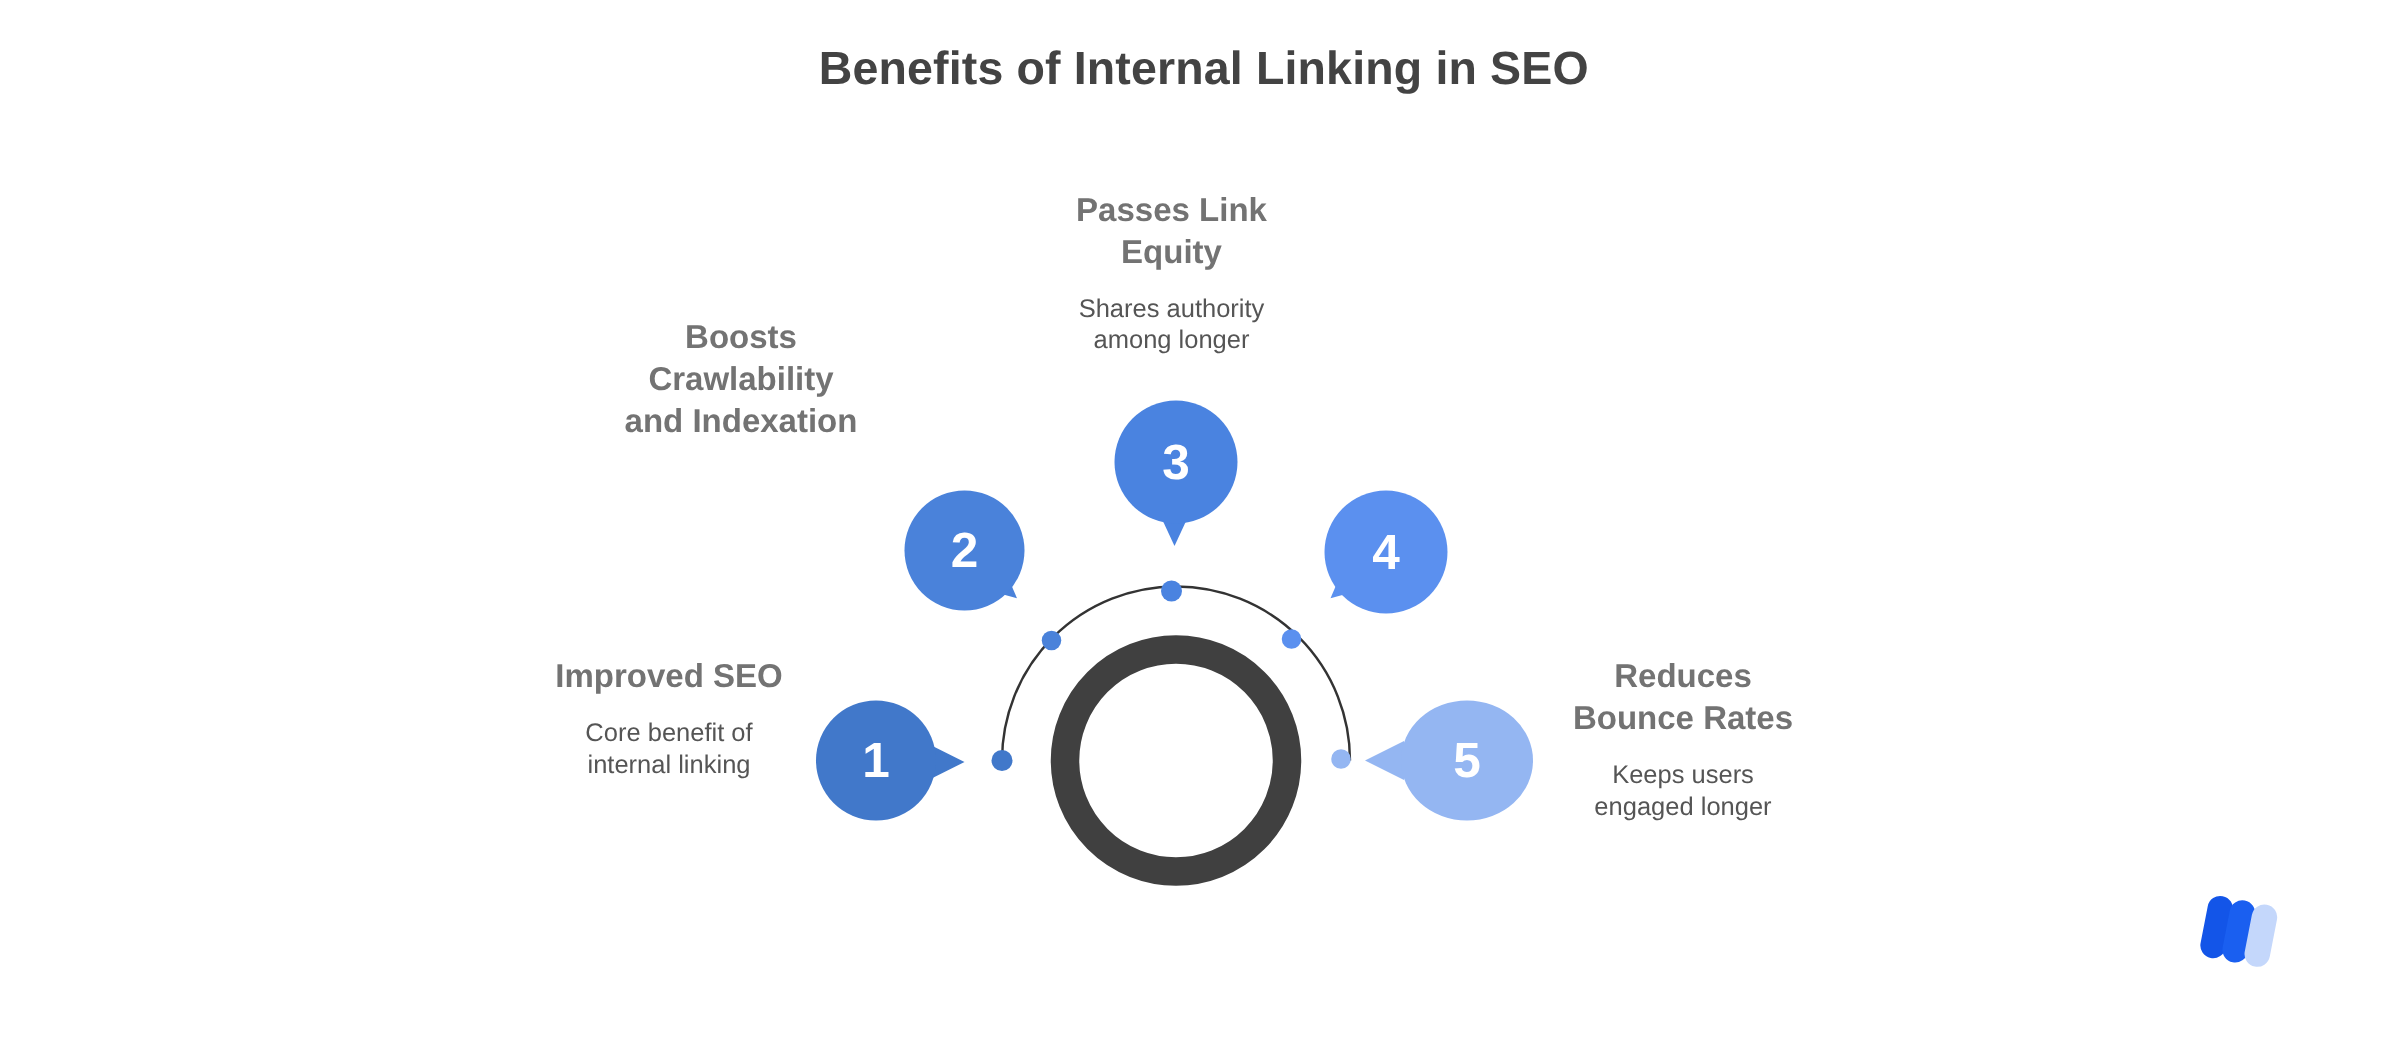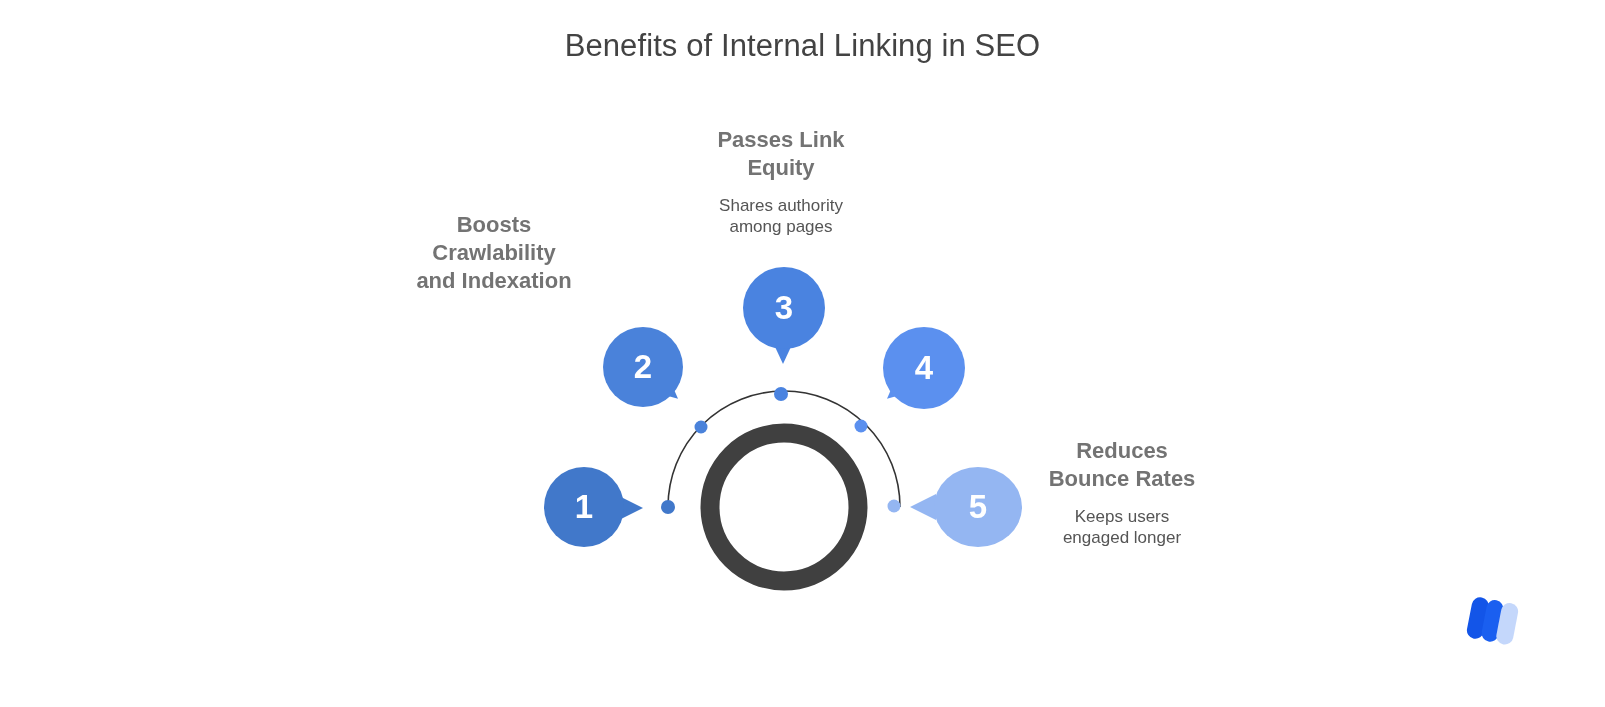--- a/index.html
+++ b/index.html
@@ -24,21 +24,21 @@
   }
 
   
   .title {
     position: absolute;
     left: 0;
     top: 28px;
     width: 1605px;
     text-align: center;
     font-size: 31px;
-    font-weight: normal;
+    font-weight: bold;
     color: #434343;
     letter-spacing: 0.1px;
   }
 
   
   .label-block {
     position: absolute;
     text-align: center;
   }
   .label-head {
@@ -165,32 +165,37 @@
   <div class="bubble bub-3">
     <span>3</span>
   </div>
   <div class="bubble bub-4">
     <span>4</span>
   </div>
   <div class="bubble bub-5">
     <span>5</span>
   </div>
 
+  <div class="label-block lbl-1">
+    <div class="label-head">Improved SEO</div>
+    <div class="label-sub">Core benefit of
+internal linking</div>
+  </div>
 
   <div class="label-block lbl-2">
     <div class="label-head">Boosts
 Crawlability
 and Indexation</div>
   </div>
 
   <div class="label-block lbl-3">
     <div class="label-head">Passes Link
 Equity</div>
     <div class="label-sub">Shares authority
-among pages</div>
+among longer</div>
   </div>
 
 
   <div class="label-block lbl-5">
     <div class="label-head">Reduces
 Bounce Rates</div>
     <div class="label-sub">Keeps users
 engaged longer</div>
   </div>
 

